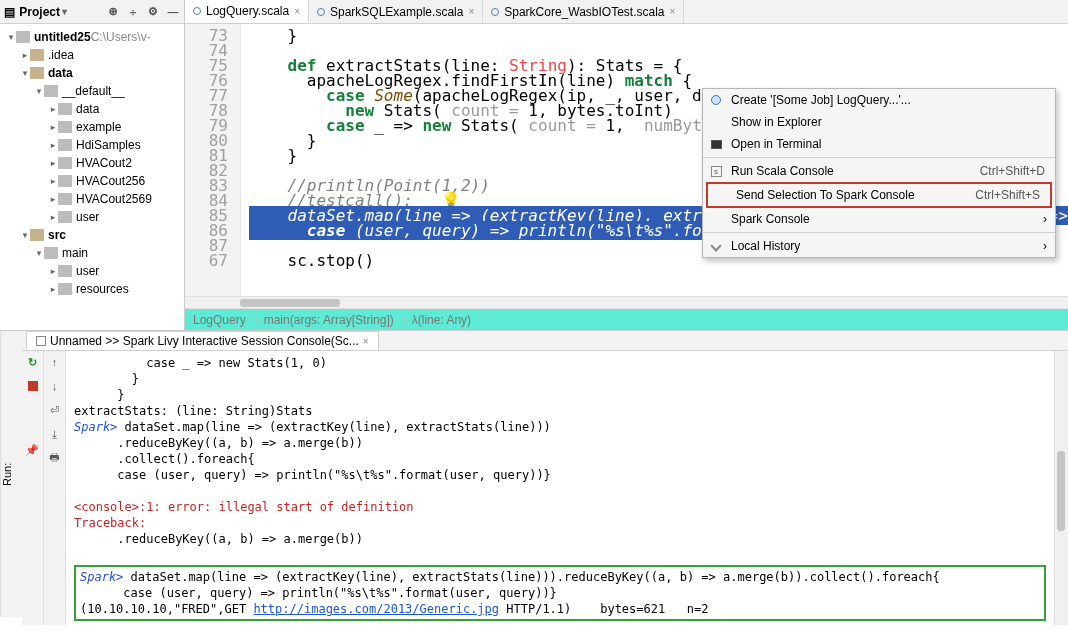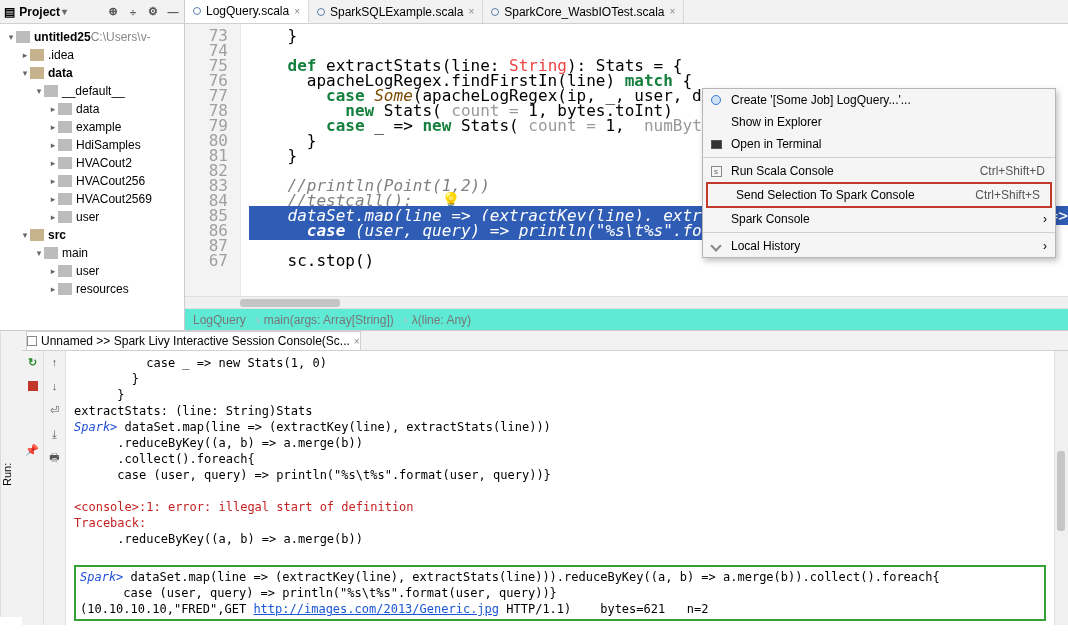--- a/index.html
+++ b/index.html
@@ -68,21 +68,21 @@
   .sel .kw, .sel .fn { color:#fff;}
   .breadcrumbs { height:22px; border-top:1px solid #e0e0e0; background:#5eead4; display:flex; align-items:center; padding:0 8px; gap:6px; color:#777;}
   .bc-sep::before { content:"›"; margin:0 4px; color:#bbb;}
   .scrollbar-bot { height:12px; background:#f0f0f0; border-top:1px solid #e0e0e0; position:relative;}
   .thumb-h { position:absolute; left:55px; top:2px; height:8px; width:100px; background:#c5c5c5; border-radius:3px;}
   
   .run-panel { display:flex; height:286px;}
   .run-label { width:22px; writing-mode: vertical-rl; transform: rotate(180deg); text-align:center; background:#f2f2f2; border-right:1px solid #ddd; font-size:11px; padding:4px 0;}
   .run-body { flex:1; display:flex; flex-direction:column;}
   .run-tabs { height:22px; background:#f2f2f2; border-bottom:1px solid #d0d0d0; display:flex; align-items:center; padding-left:4px;}
-  .run-tab { background:#fff; border:1px solid #d0d0d0; border-bottom:none; padding:2px 0; display:flex; align-items:center; gap:4px;}
+  .run-tab { background:#fff; border:1px solid #d0d0d0; border-bottom:none; padding:2px 9px; display:flex; align-items:center; gap:4px;}
   .run-content { flex:1; display:flex;}
   .run-left { width:22px; background:#f2f2f2; border-right:1px solid #e0e0e0; display:flex; flex-direction:column; align-items:center; padding-top:4px; gap:10px;}
   .run-left2 { width:22px; background:#f2f2f2; border-right:1px solid #e0e0e0; display:flex; flex-direction:column; align-items:center; padding-top:4px; gap:10px;}
   .icon-btn { width:14px; height:14px; display:flex; align-items:center; justify-content:center; font-size:11px; color:#555;}
   .stop-ico { width:10px; height:10px; background:#c0392b;}
   .rerun-ico { color:#2a8c2a; font-weight:bold;}
   .console { flex:1; font-family: Consolas, monospace; font-size:12px; padding:4px 8px; position:relative; overflow:hidden;}
   .console .ln { height:16px; line-height:16px; white-space:pre;}
   .prompt { color:#1d4ed8; font-style:italic;}
   .err { color:#c62222;}

